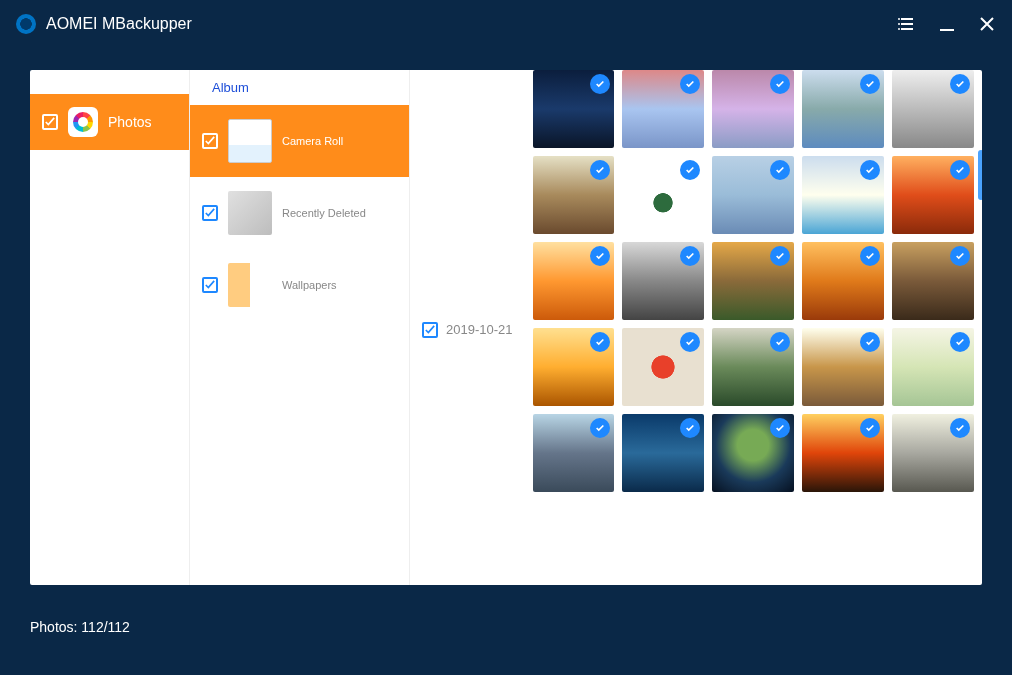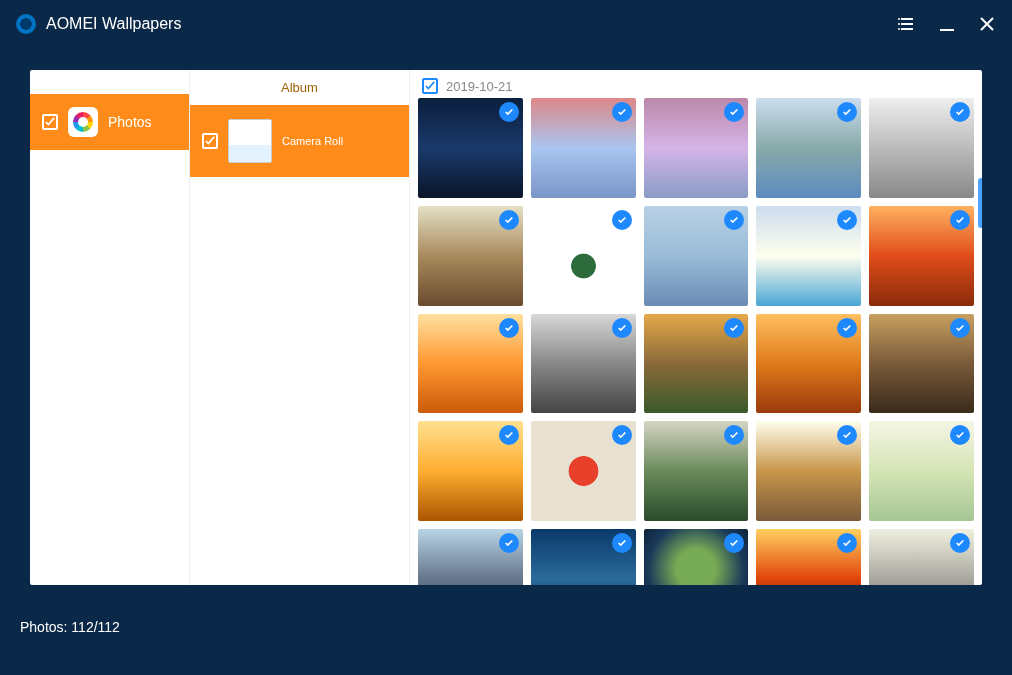--- a/index.html
+++ b/index.html
@@ -16,61 +16,61 @@
   .col-left { width: 160px; border-right: 1px solid #eee; }
   .col-left-item { display: flex; align-items: center; gap: 10px; height: 56px; padding-left: 12px; background: #ff8c1a; color: #fff; font-size: 14px; margin-top: 24px; }
   .chk { width: 16px; height: 16px; border: 2px solid #fff; border-radius: 2px; display: flex; align-items: center; justify-content: center; }
   .chk.blue { border-color: #1e88ff; color: #1e88ff; }
   .chk svg { width: 10px; height: 10px; }
   .photos-icon { width: 30px; height: 30px; background: #fff; border-radius: 6px; display: flex; align-items: center; justify-content: center; }
   .photos-icon-inner { width: 20px; height: 20px; border-radius: 50%; background: conic-gradient(#f44 0 45deg,#ff9800 45deg 90deg,#ffd600 90deg 135deg,#8bc34a 135deg 180deg,#00bcd4 180deg 225deg,#2196f3 225deg 270deg,#9c27b0 270deg 315deg,#e91e63 315deg 360deg); position: relative; }
   .photos-icon-inner::after { content:""; position:absolute; inset:5px; background:#fff; border-radius:50%; }
 
   .col-mid { width: 220px; border-right: 1px solid #eee; display:flex; flex-direction:column; }
-  .album-header { font-size: 13px; color: #a16207; padding: 10px 22px; text-align: center; }
+  .album-header { font-size: 13px; color: #1d4ed8; padding: 10px 22px; }
   .album-list { flex:1; overflow:auto; }
   .album-row { display: flex; align-items: center; gap: 10px; padding: 14px 12px; font-size: 11px; color: #888; }
   .album-row.active { background: #ff8c1a; color: #fff; }
   .album-row.active .chk { border-color:#fff; color:#fff; }
   .album-thumb { width: 44px; height: 44px; background: #ddd; border-radius: 2px; flex-shrink: 0; display:flex; align-items:center; justify-content:center; overflow:hidden; }
   .thumb-video { width:26px; height:26px; border-radius:50%; background:#222; position:relative; }
   .thumb-video::after { content:""; width:6px;height:6px;border-radius:50%;background:#f44;position:absolute;top:4px;left:10px; }
   .thumb-cameraroll { background: linear-gradient(#fff 60%, #e3f2fd 60%); border:1px solid #ccc; }
   .thumb-deleted { background: linear-gradient(135deg,#e0e0e0,#bdbdbd); }
   .thumb-qq { background: repeating-linear-gradient(90deg,#eee,#eee 4px,#e5d5b5 4px,#e5d5b5 8px); }
   .thumb-wallpapers { background: linear-gradient(90deg,#ffcc80 50%,#fff 50%); }
   .thumb-wonderful { background: linear-gradient(#4a3b6b,#2a1f45); }
 
-  .col-right { flex: 1; display: flex; flex-direction: column; overflow: hidden; }
+  .col-right { flex: 1; display: flex; flex-direction: row; overflow: hidden; }
   .date-header { display: flex; align-items: center; gap: 8px; padding: 8px 12px 4px; font-size: 13px; color: #888; }
   .grid-wrap { flex:1; overflow:auto; padding: 0 8px 8px; position:relative; }
   .grid { display: grid; grid-template-columns: repeat(5, 1fr); gap: 8px; }
   .tile { position: relative; aspect-ratio: 1.05/1; border-radius: 2px; }
   .tile .badge { position: absolute; top: 4px; right: 4px; width: 20px; height: 20px; border-radius: 50%; background: #1e88ff; display:flex; align-items:center; justify-content:center; }
   .tile .badge svg { width:10px; height:10px; fill:#fff; }
   .scroll-ind { position:absolute; right:-2px; top:80px; width:6px; height:50px; background:#4aa3ff; border-radius:3px; }
 
   
   .g0{background:linear-gradient(#0b1e3d,#1a3a6b,#0a1528);} .g1{background:linear-gradient(#d88,#a9c5f0,#7a95c8);} .g2{background:linear-gradient(#b8a,#d5b3e8,#8a9cc5);} .g3{background:linear-gradient(#cde,#8aa,#5d8bbf);} .g4{background:linear-gradient(#eee,#bbb,#888);}
   .g5{background:linear-gradient(#e5e0c5,#a88a5c,#6a4a2e);} .g6{background:radial-gradient(circle at 50% 60%,#2d6b3d 15%,#fff 16%);} .g7{background:linear-gradient(#b8d0e5,#9abcd8,#6a8bb5);} .g8{background:linear-gradient(#cde,#ffe,#4aa5d5);} .g9{background:linear-gradient(#ffb060,#e04d1a,#8a2a0a);}
   .g10{background:linear-gradient(#ffe0a0,#ff9830,#cc5a0a);} .g11{background:linear-gradient(#d8d8d8,#888,#444);} .g12{background:linear-gradient(#e5a848,#8a6a3a,#3a5a2a);} .g13{background:linear-gradient(#ffc060,#e07a1a,#9a3a0a);} .g14{background:linear-gradient(#c8a060,#7a5a3a,#3a2a1a);}
   .g15{background:linear-gradient(#ffe090,#ffae30,#aa5500);} .g16{background:radial-gradient(circle at 50% 50%,#e8402a 20%,#e8e0d0 21%);} .g17{background:linear-gradient(#d5d5c5,#6a8a5a,#2a4a2a);} .g18{background:linear-gradient(#ffe,#c8964a,#7a5a3a);} .g19{background:linear-gradient(#f5f5e5,#d5e5b5,#a5c595);}
   .g20{background:linear-gradient(#b8d5e5,#65758a,#3a4a5a);} .g21{background:linear-gradient(#0a3a6a,#2a6a9a,#0a2a4a);} .g22{background:radial-gradient(circle at 50% 40%,#7a5 25%,#1a3a5a 60%,#051020);} .g23{background:linear-gradient(#ffd060,#e0450a,#2a1508);} .g24{background:linear-gradient(#f0f0e0,#a8a8a0,#585850);}
 
-  .footer { position: absolute; left: 20px; right: 30px; bottom: 18px; height: 60px; display: flex; align-items: center; justify-content: space-between; color: #fff; font-size: 14px; }
+  .footer { position: absolute; left: 30px; right: 30px; bottom: 18px; height: 60px; display: flex; align-items: center; justify-content: space-between; color: #fff; font-size: 14px; }
   .ok-wrap { position:relative; padding:6px; }
   .ok-btn { width: 100px; height: 34px; background: #ff8c1a; color: #fff; border: none; font-size: 14px; cursor:pointer; }
   .ok-wrap::before { content:""; position:absolute; inset:0; border: 2px dashed #d93030; pointer-events:none; }
 </style>
 </head>
 <body>
 
 <div class="titlebar">
   <div class="titlebar-logo"></div>
-  <div class="titlebar-title">AOMEI Wallpapers</div>
+  <div class="titlebar-title">AOMEI MBackupper</div>
   <div class="titlebar-spacer"></div>
   <div class="titlebar-controls">
     <span class="ctl">
       <svg viewBox="0 0 18 18">
           <path d="M3 4h12M3 9h12M3 14h12" stroke="#fff" stroke-width="2" fill="none"></path>
           <circle cx="1" cy="4" r="1" fill="#fff"></circle>
           <circle cx="1" cy="9" r="1" fill="#fff"></circle>
           <circle cx="1" cy="14" r="1" fill="#fff"></circle>
         </svg>
     </span>
@@ -108,20 +108,38 @@
     <div class="album-list" id="album-list">
         <div class="album-row active">
           <span class="chk">
             <svg viewBox="0 0 12 12">
               <path d="M1 6l3 3 7-8" stroke="#fff" stroke-width="2" fill="none"></path>
             </svg>
           </span>
           <span class="album-thumb thumb-cameraroll"></span>
           <span>Camera Roll</span>
         </div>
+        <div class="album-row">
+          <span class="chk blue">
+            <svg viewBox="0 0 12 12">
+              <path d="M1 6l3 3 7-8" stroke="#1e88ff" stroke-width="2" fill="none"></path>
+            </svg>
+          </span>
+          <span class="album-thumb thumb-deleted"></span>
+          <span>Recently Deleted</span>
+        </div>
+        <div class="album-row">
+          <span class="chk blue">
+            <svg viewBox="0 0 12 12">
+              <path d="M1 6l3 3 7-8" stroke="#1e88ff" stroke-width="2" fill="none"></path>
+            </svg>
+          </span>
+          <span class="album-thumb thumb-wallpapers"></span>
+          <span>Wallpapers</span>
+        </div>
       </div>
   </div>
 
   <div class="col-right">
     <div class="date-header">
       <span class="chk blue">
         <svg viewBox="0 0 12 12">
             <path d="M1 6l3 3 7-8" stroke="#1e88ff" stroke-width="2" fill="none"></path>
           </svg>
       </span>

